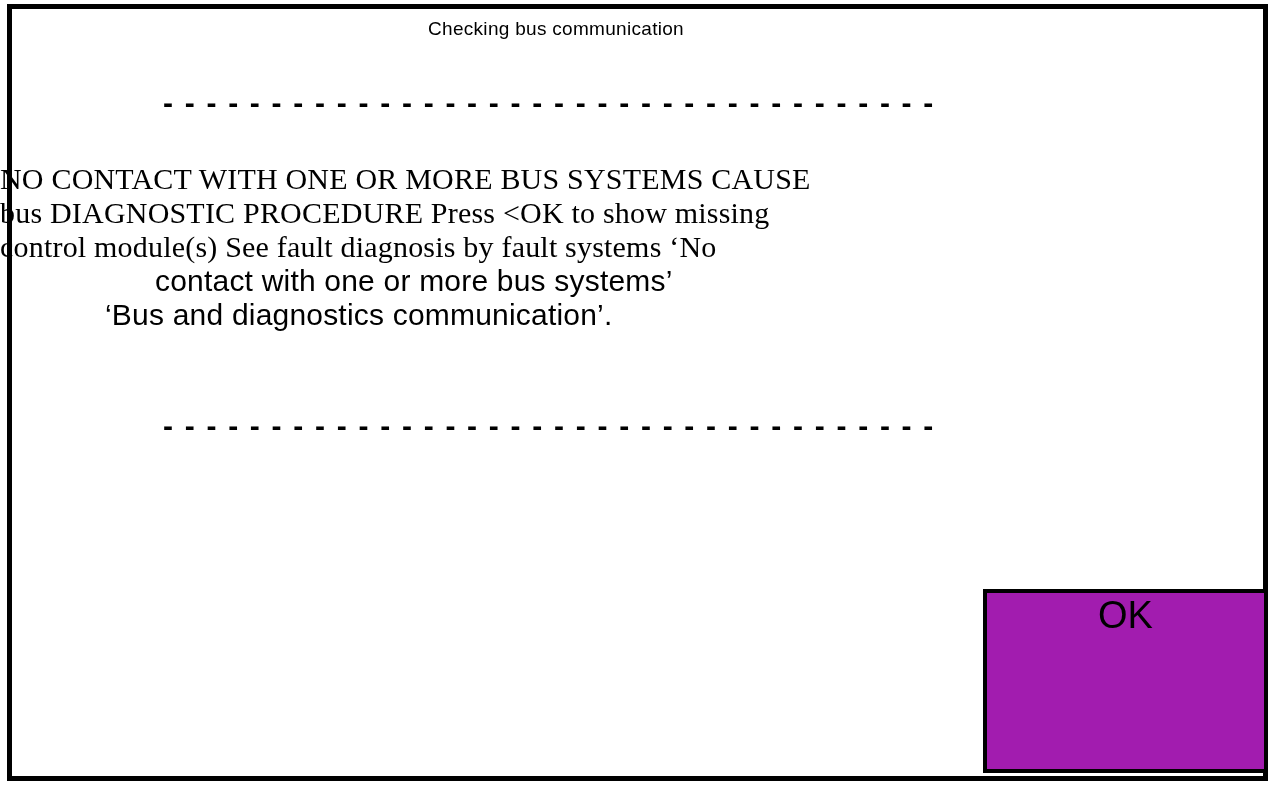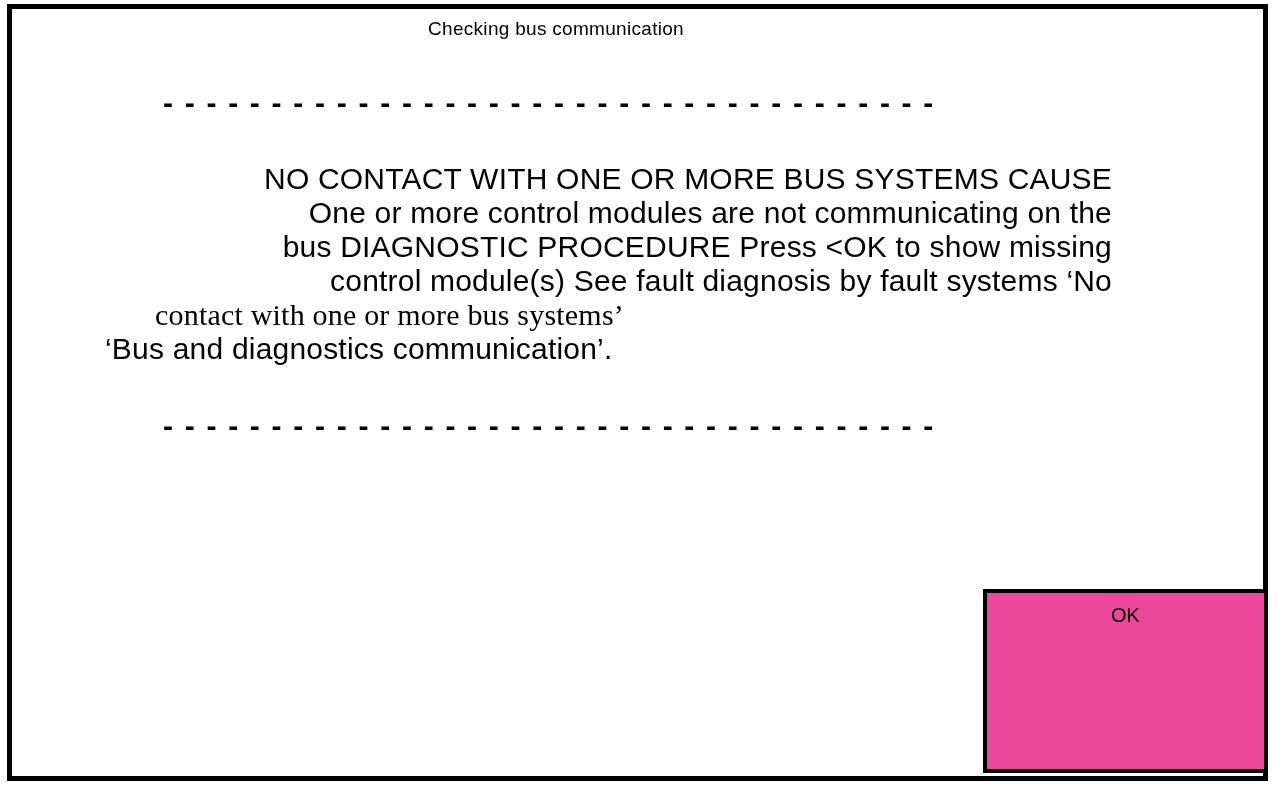--- a/index.html
+++ b/index.html
@@ -52,53 +52,52 @@
   .message {
     position: absolute;
     left: 0;
     top: 162px;
     width: 1112px;
     font-size: 30px;
     line-height: 34px;
     letter-spacing: 0.2px;
   }
   .msg-line { white-space: nowrap; }
-  .msg-line.center { text-align: right; }
+  .msg-line.center { text-align: left; font-family: Liberation Serif, serif; }
   .msg-line.left { text-align: left; }
   .ok-panel {
     position: absolute;
     left: 983px;
     top: 589px;
     width: 285px;
     height: 184px;
     border: 4px solid #000000;
     box-sizing: border-box;
-    background: #ec4899;
+    background: #a21caf;
     text-align: center;
     padding-top: 5px;
-    font-size: 20px;
+    font-size: 38px;
     line-height: 34px;
     cursor: pointer;
   }
 </style>
 </head>
 <body>
 
 <div class="frame"></div>
 
 <div class="title">Checking bus communication</div>
 
 <div class="sep sep-top">- - - - - - - - - - - - - - - - - - - - - - - - - - - - - - - - - - - -</div>
 
 <div class="message">
     <div class="msg-line center">NO CONTACT WITH ONE OR MORE BUS SYSTEMS CAUSE</div>
-    <div class="msg-line center">One or more control modules are not communicating on the</div>
     <div class="msg-line center">bus DIAGNOSTIC PROCEDURE Press &lt;OK to show missing</div>
     <div class="msg-line center">control module(s) See fault diagnosis by fault systems ‘No</div>
-    <div class="msg-line left" style="padding-left: 155px; font-family: Liberation Serif, serif;">contact with one or more bus systems’</div>
+    <div class="msg-line left" style="padding-left: 155px;">contact with one or more bus systems’</div>
     <div class="msg-line left" style="padding-left: 105px;">‘Bus and diagnostics communication’.</div>
   </div>
 
 <div class="sep sep-bottom">- - - - - - - - - - - - - - - - - - - - - - - - - - - - - - - - - - - -</div>
 
 <div class="ok-panel">
   <span>OK</span>
 </div>
 
 </body></html>

